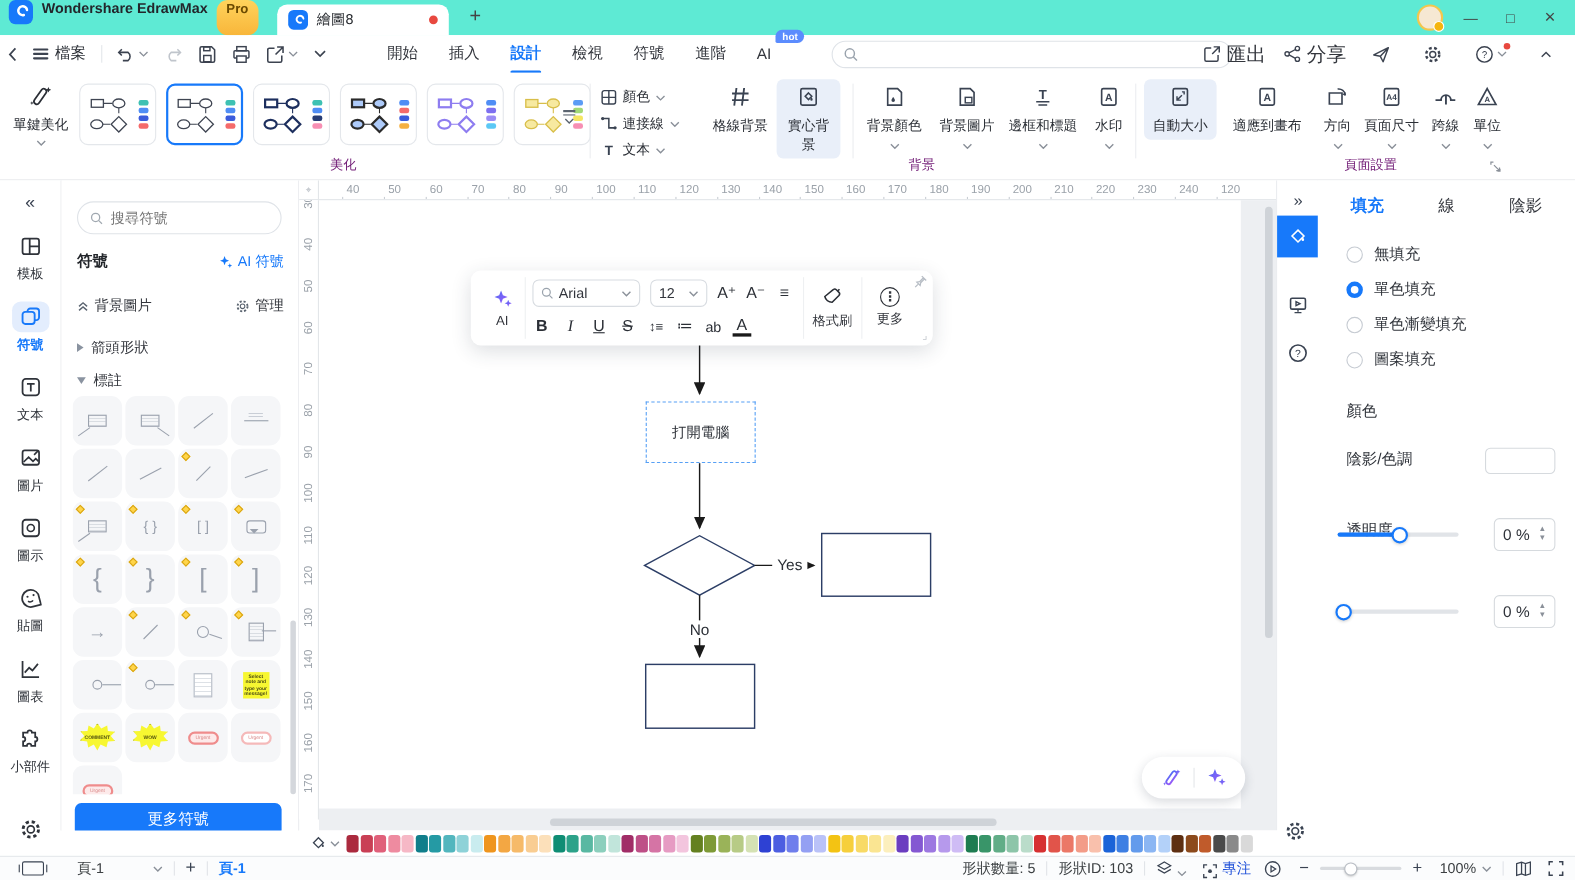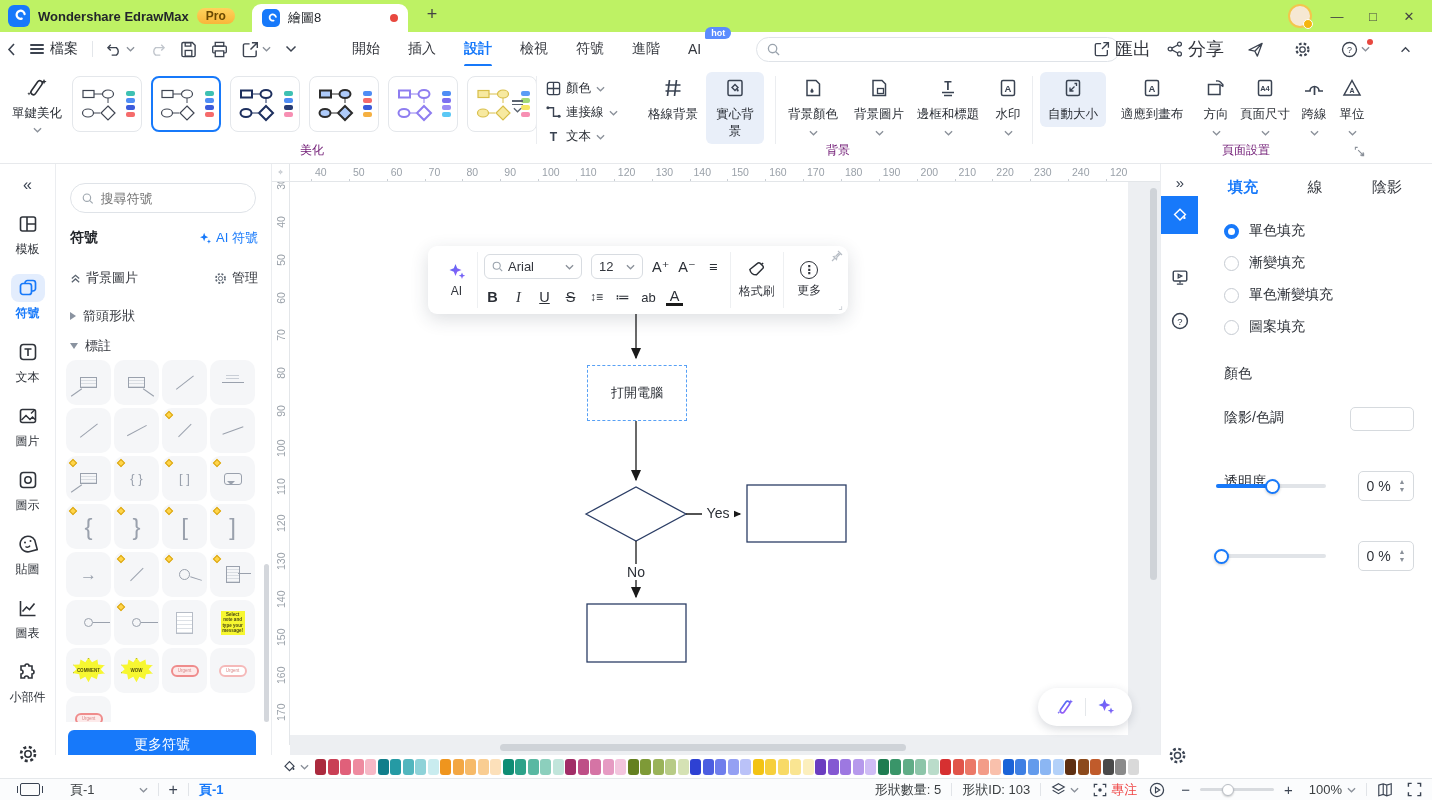--- a/index.html
+++ b/index.html
@@ -1,21 +1,21 @@
 <!DOCTYPE html>
 <html><head>
 <meta charset="utf-8">
 <style>
   *{margin:0;padding:0;box-sizing:border-box;font-family:"Liberation Sans","DejaVu Sans",sans-serif;}
   html,body{background:#e8eaed;}
   .app{position:relative;width:1432px;height:800px;background:#fff;overflow:hidden;font-size:13px;color:#2b2f36;}
   svg{display:block}
   .chev{width:9px;height:6px;flex:0 0 auto}
   
-  .titlebar{position:absolute;left:0;top:0;width:1432px;height:32px;background:#bef264;display:flex;align-items:center;}
+  .titlebar{position:absolute;left:0;top:0;width:1432px;height:32px;background:#5eead4;display:flex;}
   .logo{width:22px;height:22px;border-radius:6px;background:#1779fa;margin-left:8px;display:flex;align-items:center;justify-content:center;}
   .brand{margin-left:8px;font-size:13px;font-weight:700;color:#23262b;}
   .pro{margin-left:8px;background:linear-gradient(180deg,#ffd35c,#f8b63a);color:#6b4a00;font-size:12px;font-weight:700;padding:1px 9px;border-radius:10px;}
   .doctab{position:absolute;left:252px;top:4px;width:156px;height:28px;background:#fff;border-radius:9px 9px 0 0;display:flex;align-items:center;padding:0 10px;}
   .doctab .logo{width:18px;height:18px;margin-left:0;border-radius:5px;}
   .doctab-label{margin-left:8px;font-size:13px;color:#23262b;}
   .reddot{width:8px;height:8px;border-radius:50%;background:#e8483f;margin-left:auto;}
   .newtab{position:absolute;left:420px;top:4px;font-size:18px;color:#444;width:24px;text-align:center;cursor:default;}
   .win-right{position:absolute;right:0;top:0;height:32px;display:flex;align-items:center;gap:14px;padding-right:12px;}
   .avatar{width:24px;height:24px;border-radius:50%;background:#f6e8d3;border:2px solid #f3c64d;position:relative;overflow:visible;}
@@ -153,21 +153,21 @@
   .valbox{position:absolute;right:18px;width:56px;height:30px;border:1px solid #d6dade;border-radius:5px;display:flex;align-items:center;justify-content:center;gap:8px;font-size:14px;color:#2f333a;}
   .spin{display:flex;flex-direction:column;font-size:7px;color:#8a9099;line-height:1.1;}
   .gearfloat{position:absolute;left:1168px;top:746px;color:#3a4352;}
   
   .palette{position:absolute;left:272px;top:755px;width:1160px;height:23px;background:#fff;display:flex;align-items:center;}
   .pal-ic{display:flex;align-items:center;gap:3px;margin:0 6px 0 10px;color:#3a4352;}
   .sw{width:11px;height:16px;border-radius:3px;margin-right:1.5px;flex:0 0 auto;}
   
   .statusbar{position:absolute;left:0;top:778px;width:1432px;height:22px;background:#fbfcfd;border-top:1px solid #e5e8eb;display:flex;align-items:center;font-size:13px;color:#3c4043;}
   .sb-div{width:1px;height:13px;background:#e1e4e8;margin:0 10px;}
-  .sb-ic{color:#ef4444;display:flex;align-items:center;gap:4px;}
+  .sb-ic{color:#1d4ed8;display:flex;align-items:flex-end;gap:4px;}
   .pagetab{color:#1779fa;font-weight:700;}
   .sb-right{margin-left:auto;display:flex;align-items:center;padding-right:10px;}
   .ztrack{position:relative;width:74px;height:3px;background:#d8dbdf;border-radius:2px;margin:0 10px;}
   .zthumb{position:absolute;left:22px;top:-4.5px;width:12px;height:12px;border-radius:50%;background:#fff;border:1px solid #b9bec5;box-shadow:0 1px 2px rgba(0,0,0,.2);}
   .presbox{width:20px;height:13px;border:1.4px solid #3a4352;border-radius:2px;position:relative;margin:0 2px;}
   .presbox::before,.presbox::after{content:"";position:absolute;top:2px;bottom:2px;width:1.4px;background:#3a4352;}
   .presbox::before{left:-4px;} .presbox::after{right:-4px;}
 </style>
 </head>
 <body>
@@ -1019,26 +1019,26 @@
   </div>
 
   <div class="rpanel">
     <div class="rtabs">
       <span class="active">填充</span>
       <span>線</span>
       <span>陰影</span>
     </div>
     <div style="height:18px"></div>
     <div class="fillopt">
+        <span class="radio"></span>
+        <span>無填充</span>
+      </div>
+    <div class="fillopt">
         <span class="radio on"></span>
         <span>單色填充</span>
-      </div>
-    <div class="fillopt">
-        <span class="radio"></span>
-        <span>漸變填充</span>
       </div>
     <div class="fillopt">
         <span class="radio"></span>
         <span>單色漸變填充</span>
       </div>
     <div class="fillopt">
         <span class="radio"></span>
         <span>圖案填充</span>
       </div>
 

